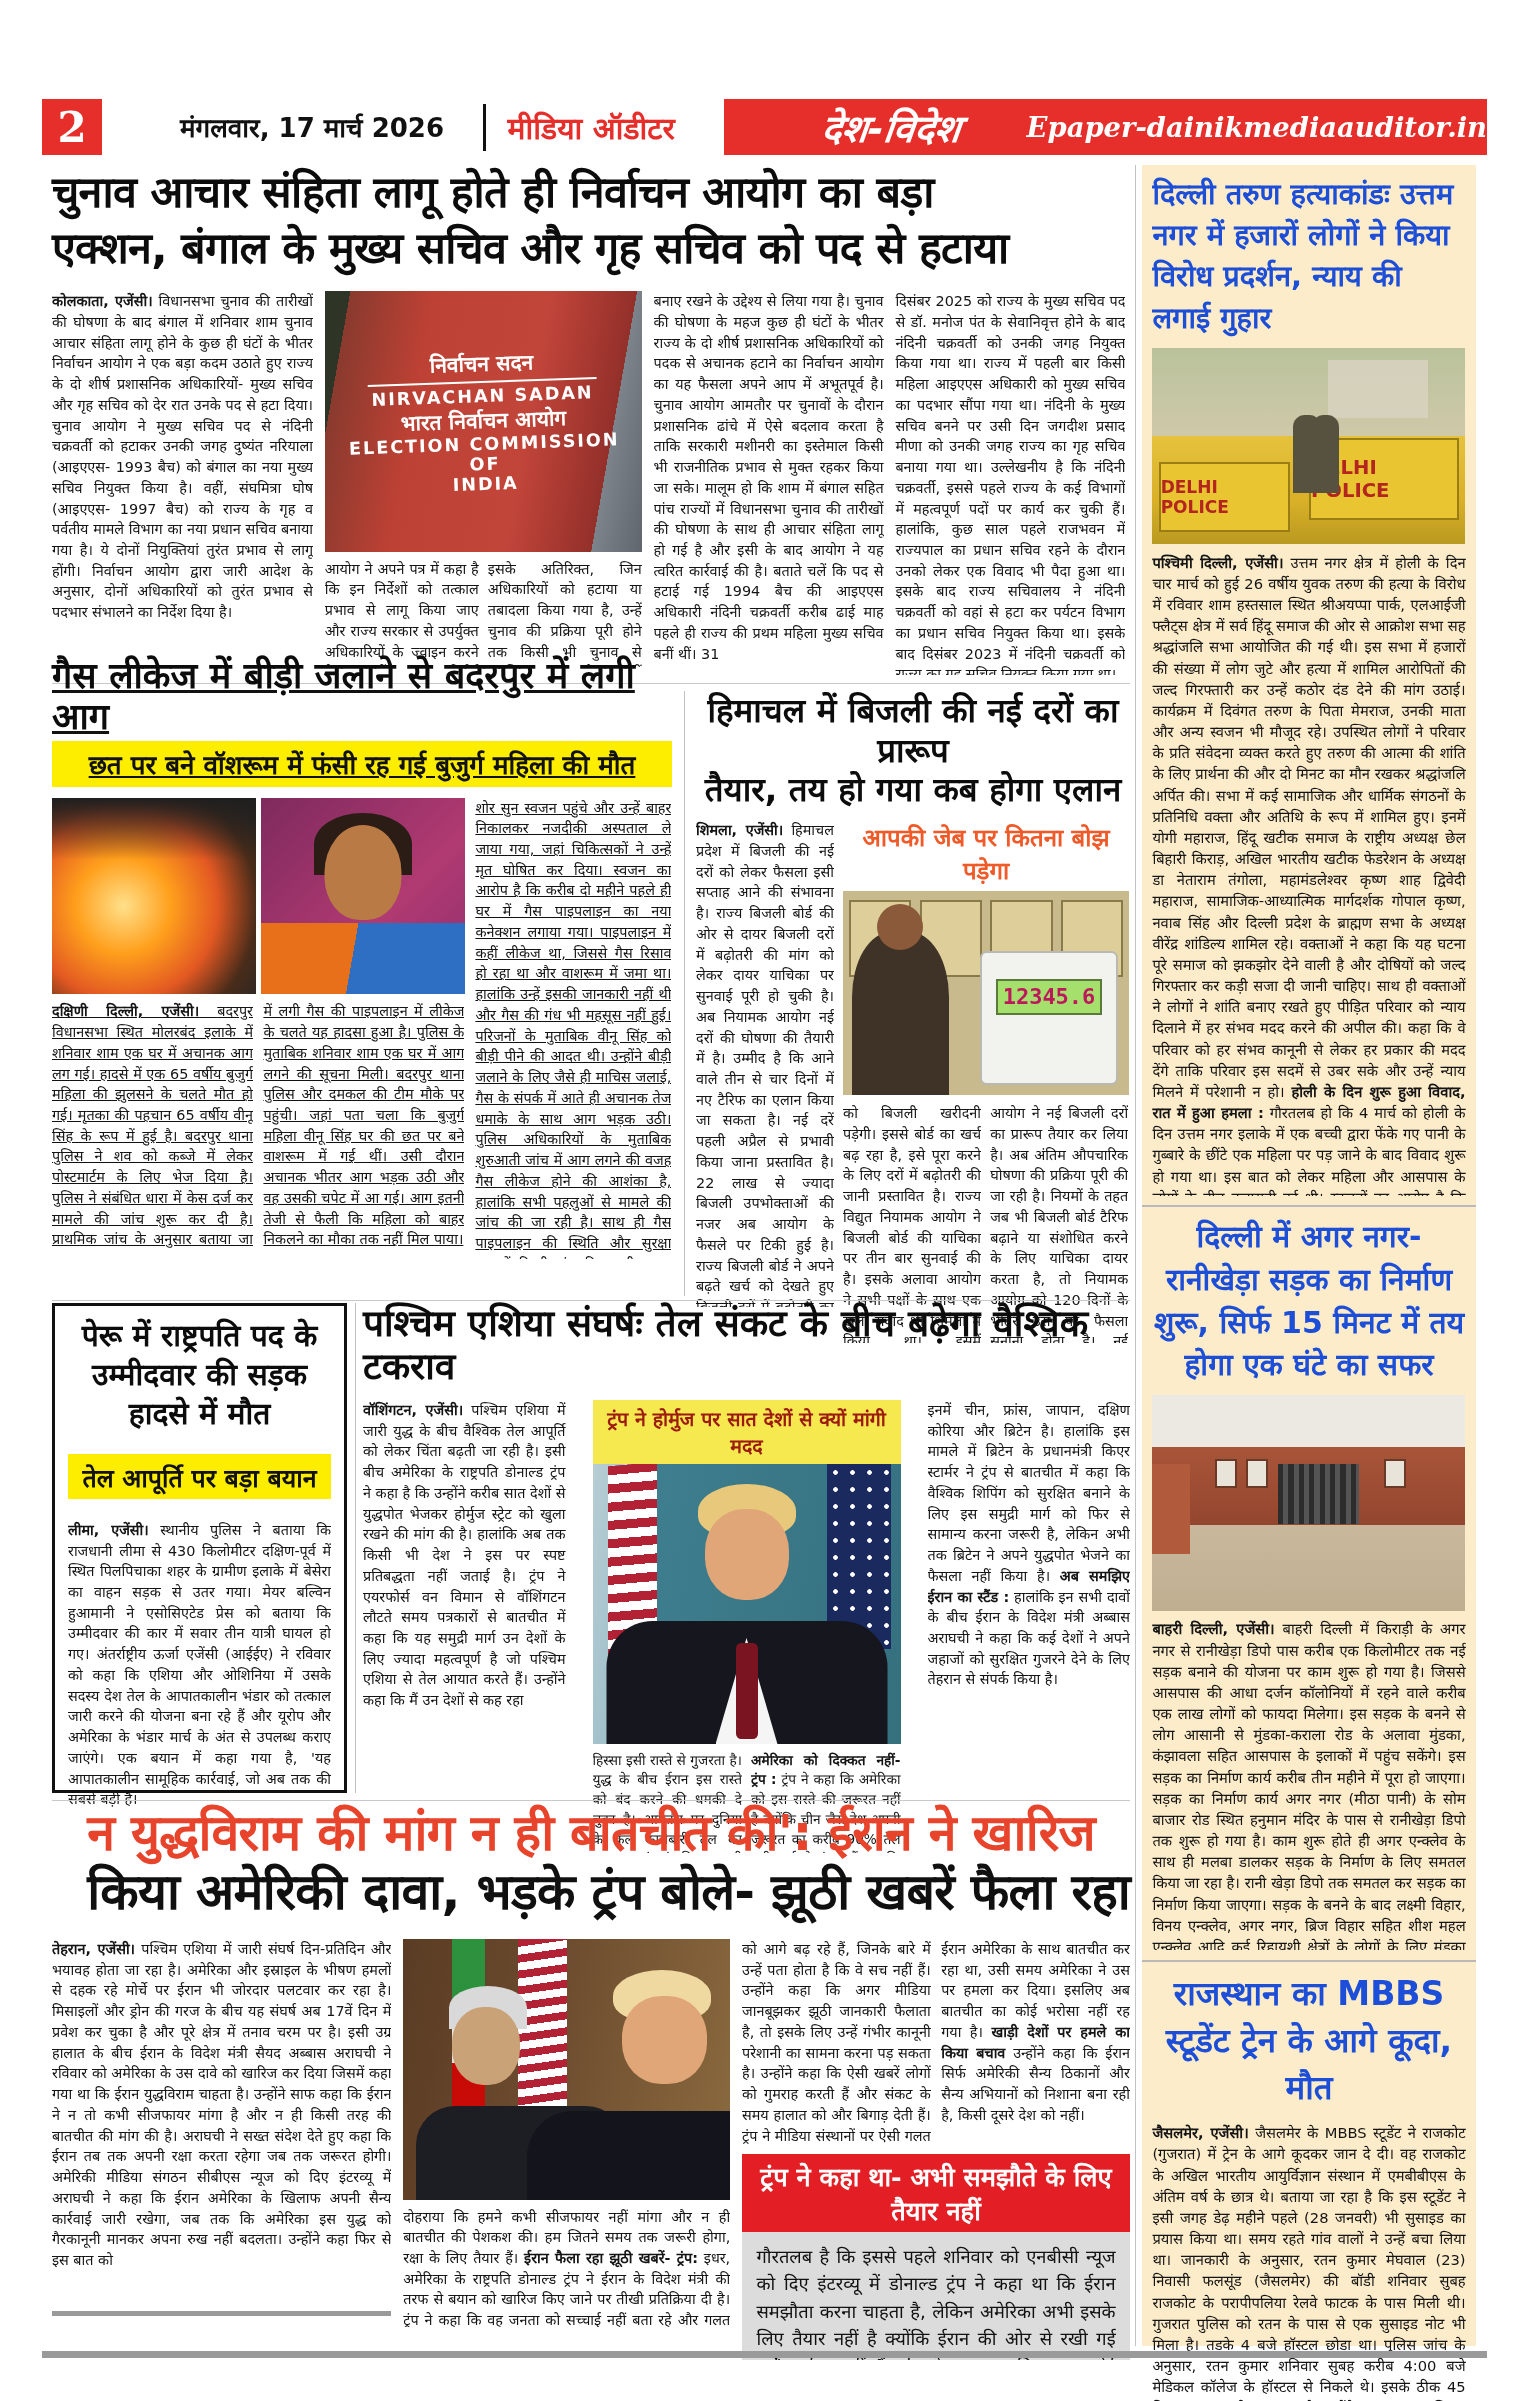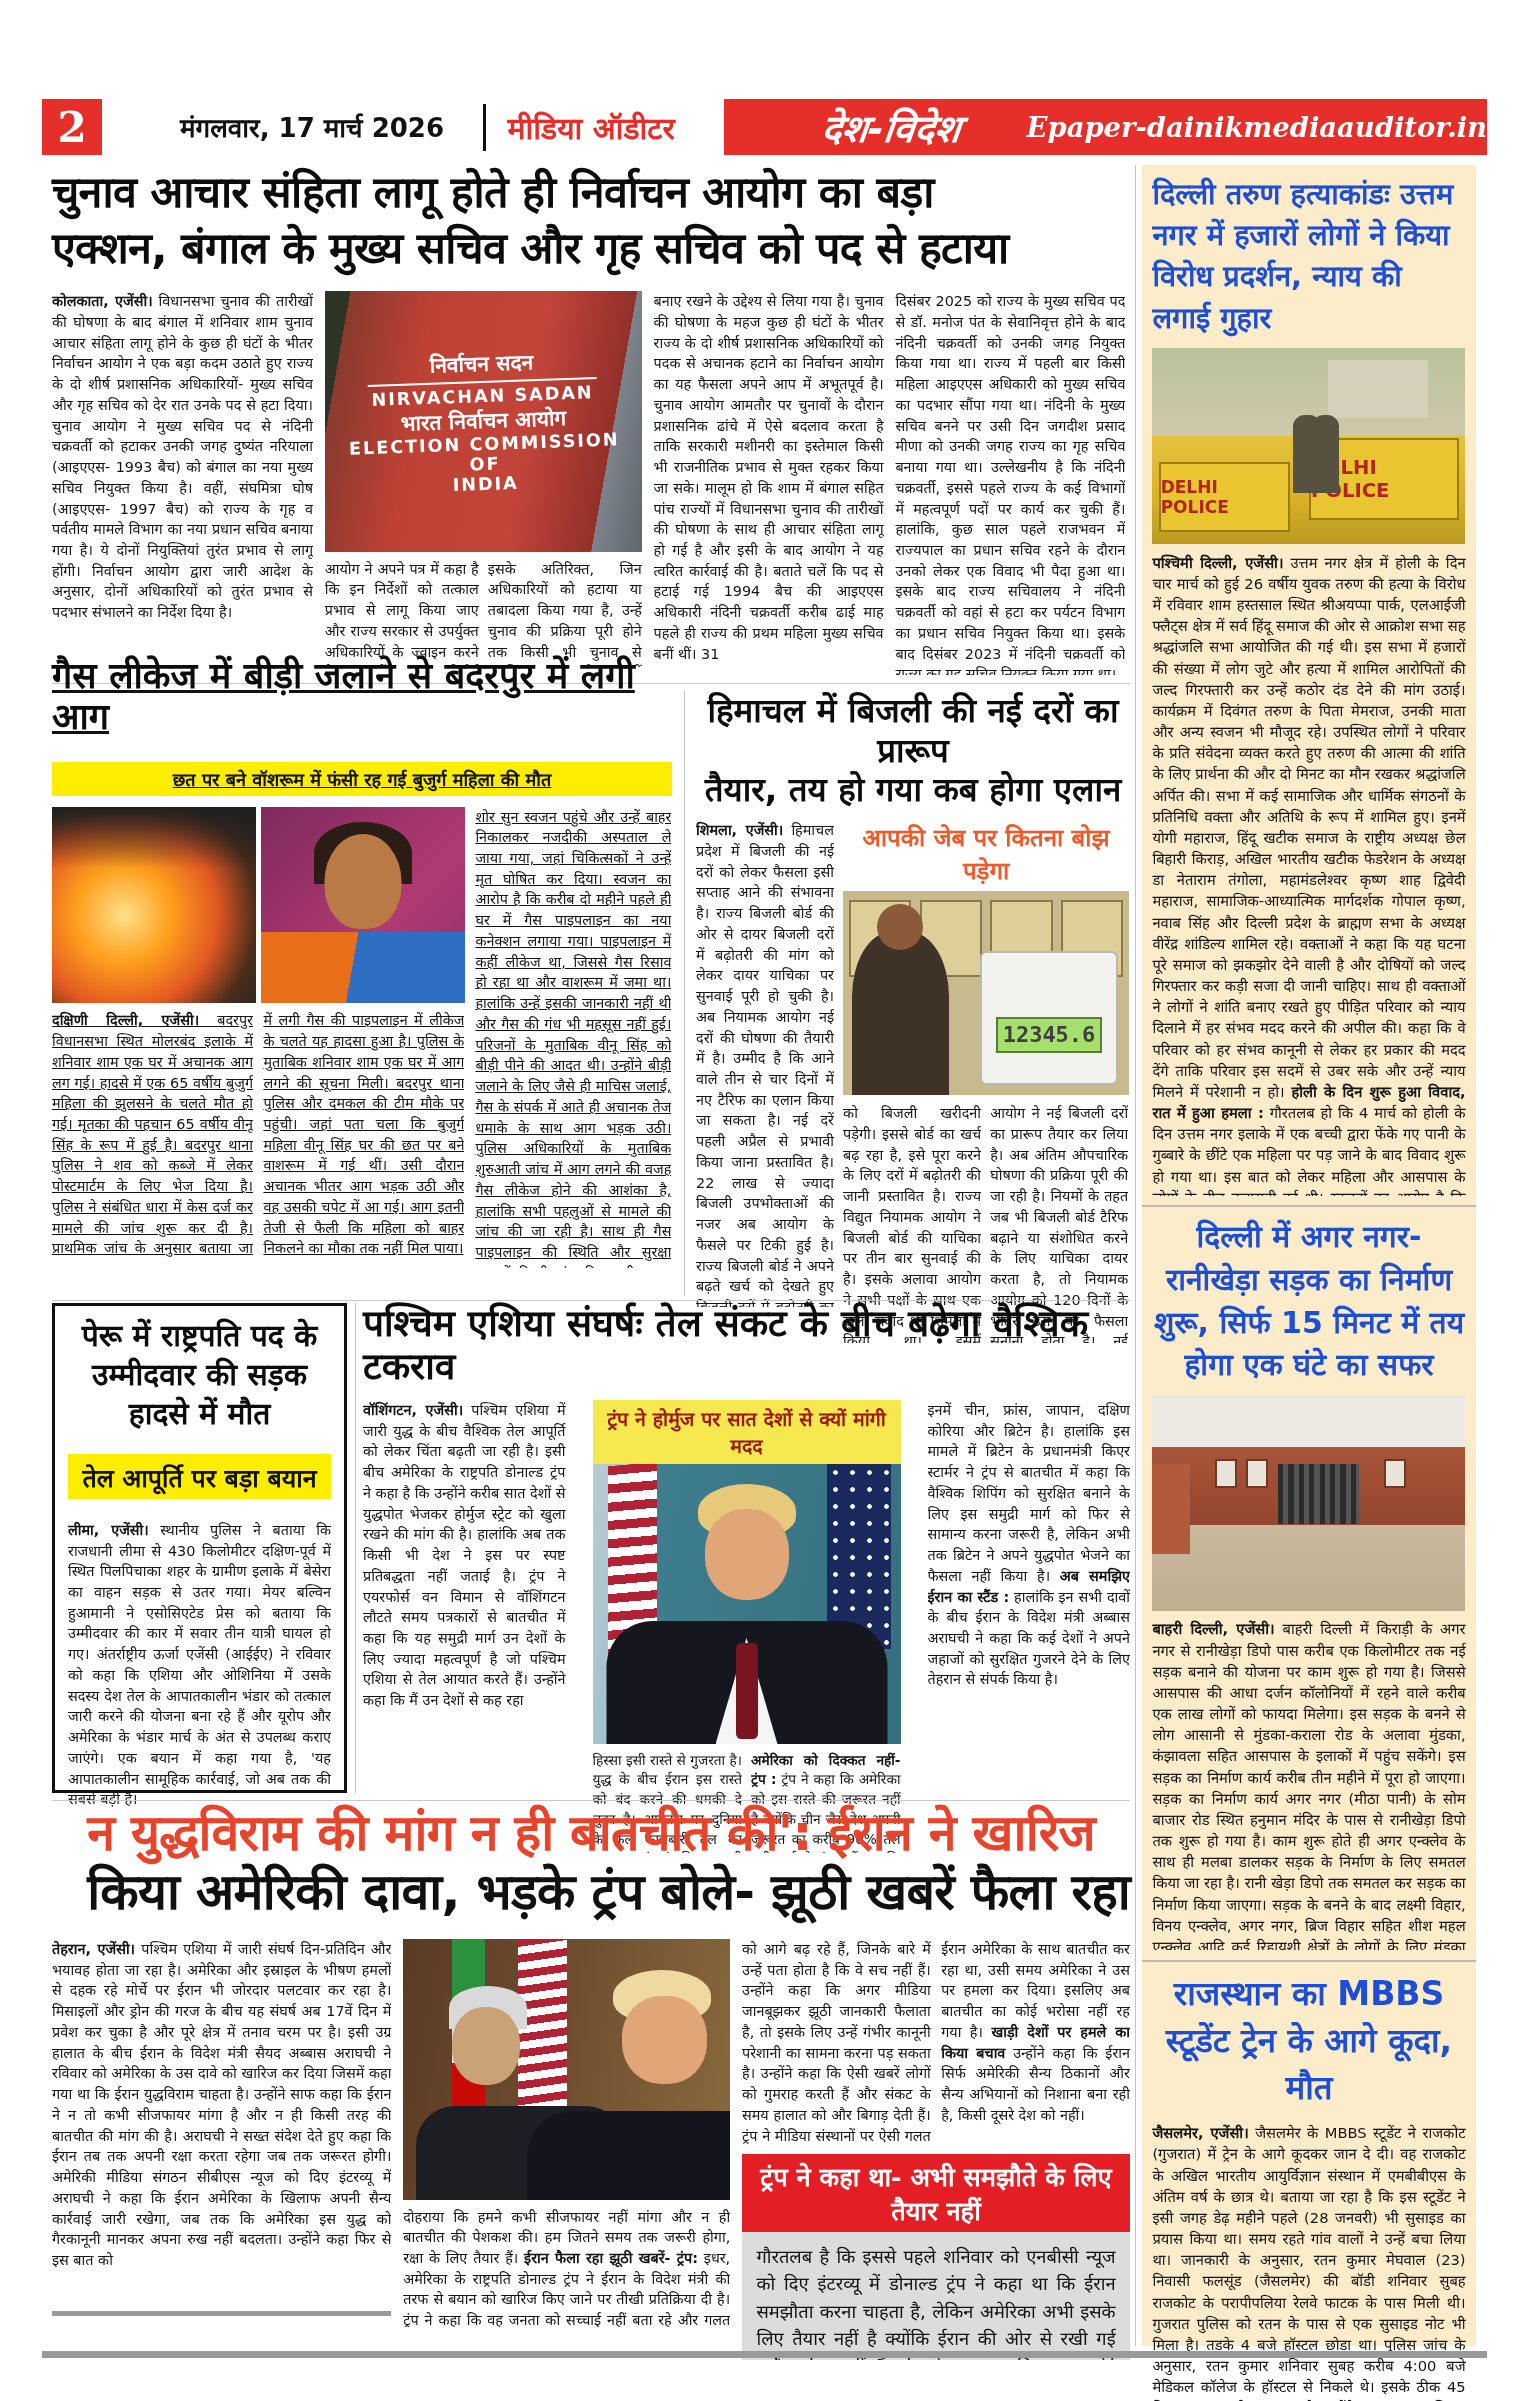--- a/index.html
+++ b/index.html
@@ -37,21 +37,21 @@
   .eci-en { font-size:17.6px; font-weight:bold; letter-spacing:2px; }
   .eci-line { width:72%; height:2px; background:#fff; margin:3.9px 0; }
   .lead-under { display:flex; gap:9.1px; margin-top:6.5px; height:108px; }
   .lead-under .jtext { width:154px; }
   .lead-c3, .lead-c4 { width:230px; height:384px; }
 
   
   .gas { position:absolute; top:655px; left:52px; width:620px; height:605px;text-decoration:underline; }
   .gas h2 { font-size:36px; font-weight:bold; line-height:1.15; color:#0c0c0c; }
   .ysub { background:#fdee00; color:#111; font-weight:bold; text-align:center; padding:5.2px 2.6px; }
-  .gas .ysub { font-size:18px; margin-top:24px; }
+  .gas .ysub { font-size:26px; margin-top:3px; }
   .gas-row { display:flex; gap:10.4px; margin-top:10.4px; height:461px; }
   .gas-left { width:413px; }
   .gas-photos { display:flex; gap:5.2px; height:196px; }
   .ph-fire { width:204px; height:196px; background:radial-gradient(circle at 35% 55%, #ffe08a 0%, #ff9f1c 28%, #e25822 55%, #4a2c1a 78%, #262626 100%); }
   .smoke { position:absolute; top:0; left:0; right:0; height:32%; background:linear-gradient(#1f1f1f,transparent); }
   .ph-woman { width:204px; height:196px; background:linear-gradient(135deg,#7e2a5e,#b13a72 60%,#8e2f6f); }
   .w-hair { position:absolute; left:50%; top:8%; transform:translateX(-50%); width:98px; height:62px; background:#2b1d16; border-radius:50% 50% 0 0; }
   .w-face { position:absolute; left:50%; top:14%; transform:translateX(-50%); width:77px; height:95px; background:#b97a45; border-radius:50% 50% 45% 45%; }
   .w-sari { position:absolute; bottom:0; left:0; width:100%; height:36%; background:linear-gradient(100deg,#e8701a 0%,#e8701a 45%,#2e6fc4 45%,#2e6fc4 100%); }
   .gas-under { display:flex; gap:10.4px; margin-top:7.8px; height:249px; }
@@ -64,21 +64,21 @@
   .him-row { display:flex; gap:9.1px; margin-top:10.4px; height:487px; }
   .him-c1 { width:138px; height:487px; }
   .him-right { width:286px; }
   .osub { color:#f05a28; font-weight:bold; font-size:24px; text-align:center; }
   .ph-meter { width:286px; height:204px; background:#c9ba8e; margin-top:5.2px; }
   .m-doors { position:absolute; top:4%; left:0; right:0; height:38%; display:flex; gap:3%; padding:0 2%; }
   .m-door { flex:1; background:#decf9a; border:2px solid #8a7a4a; }
   .m-man { position:absolute; left:3%; bottom:0; width:34%; height:80%; background:#3f3328; border-radius:40% 40% 0 0; }
   .m-head { position:absolute; left:12%; top:6%; width:46px; height:46px; background:#8a5a3a; border-radius:50%; }
   .m-box { position:absolute; right:4%; bottom:5%; width:48%; height:66%; background:#f2f2ee; border:2.6px solid #b9b9b2; border-radius:6.5px; }
-  .m-lcd { position:absolute; left:10%; top:20%; width:80%; height:28%; background:#a5e06c; border:2px solid #5a7a3a; display:flex; align-items:center; justify-content:center; font-family:"DejaVu Sans Mono",monospace; font-weight:bold; font-size:22px; color:#404040;margin-top:38px; }
+  .m-lcd { position:absolute; left:10%; top:20%; width:80%; height:28%; background:#a5e06c; border:2px solid #5a7a3a; display:flex; align-items:center; justify-content:center; font-family:"DejaVu Sans Mono",monospace; font-weight:bold; font-size:22px; color:#be185d; }
   .him-under { display:flex; gap:9.1px; margin-top:7.8px; height:240px; }
   .him-under .jtext { width:138px; }
 
   
   .peru { position:absolute; top:1303px; left:52px; width:295px; height:490px; border:3.3px solid #111; padding:10.4px 13px; }
   .peru h2 { font-size:30px; font-weight:bold; text-align:center; line-height:1.3; color:#0c0c0c; }
   .peru .ysub { font-size:25px; margin:21px 0; }
   .peru .jtext { height:287px; }
 
   

